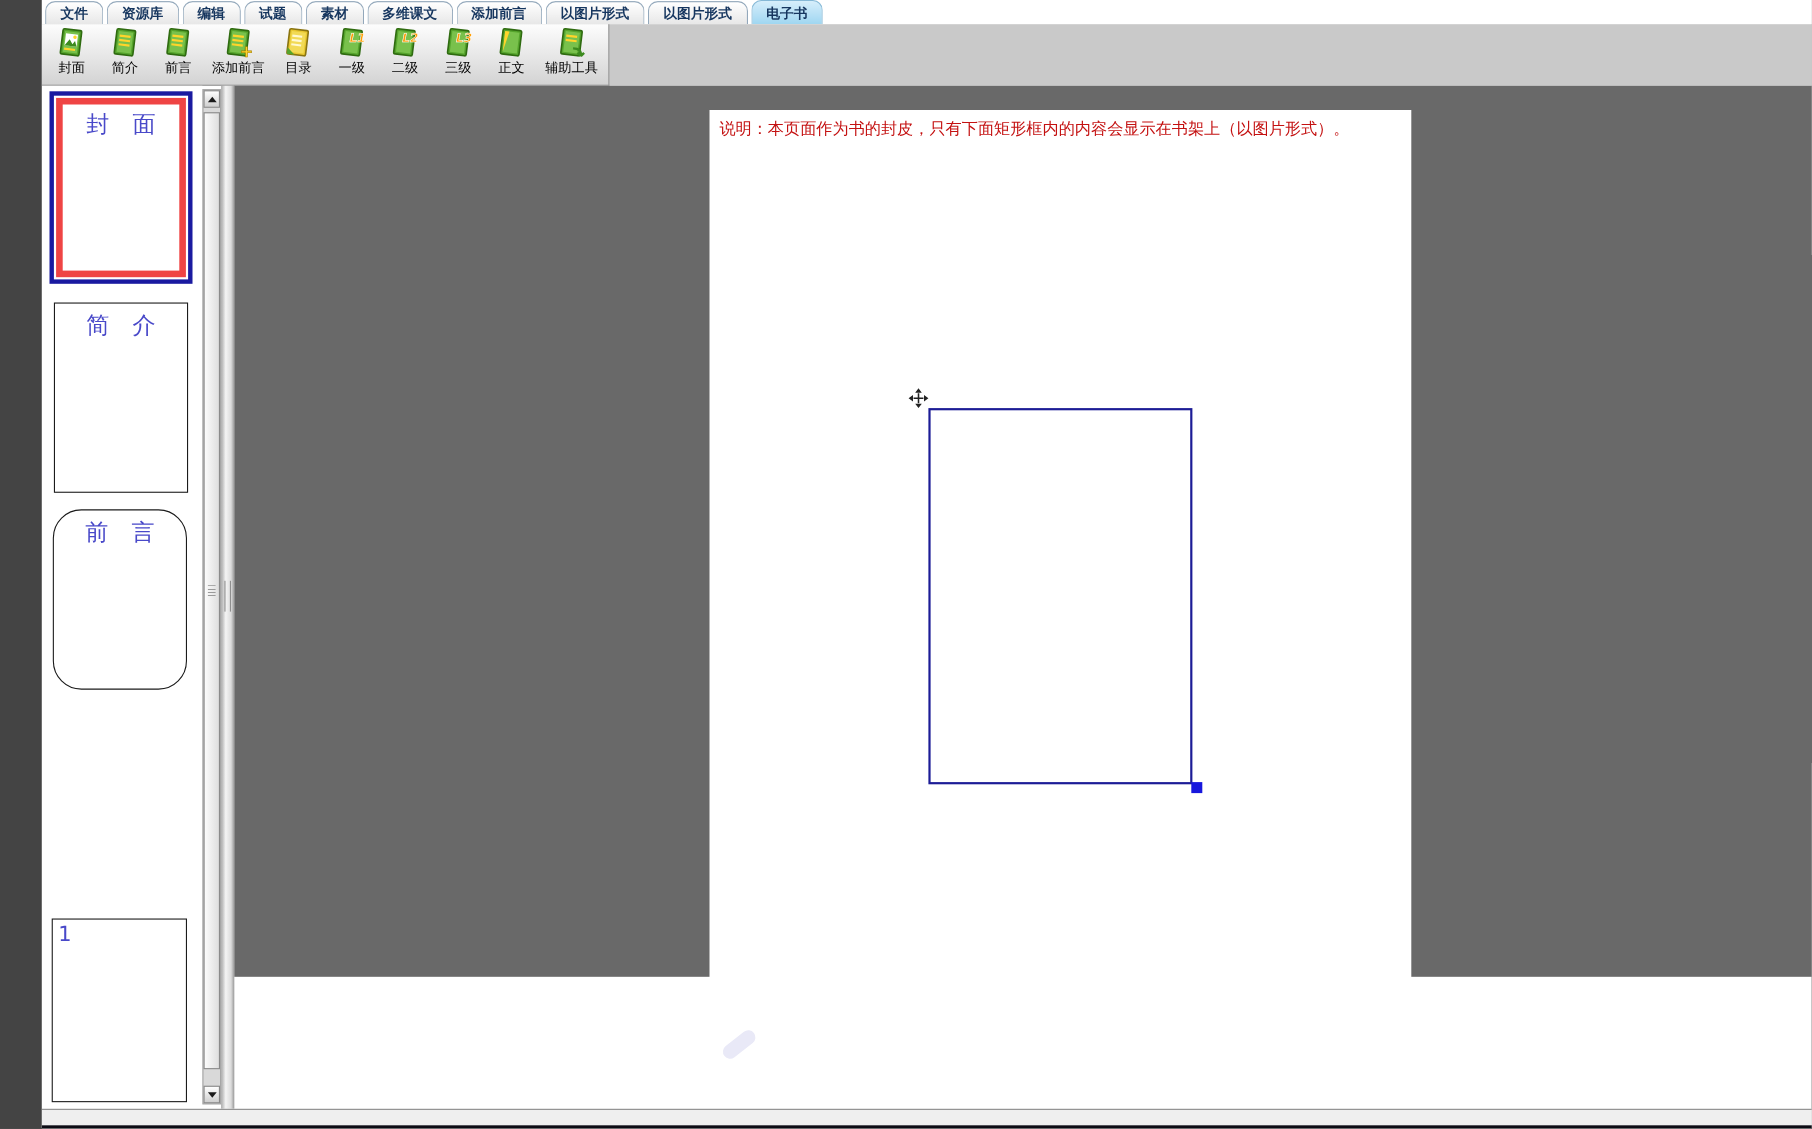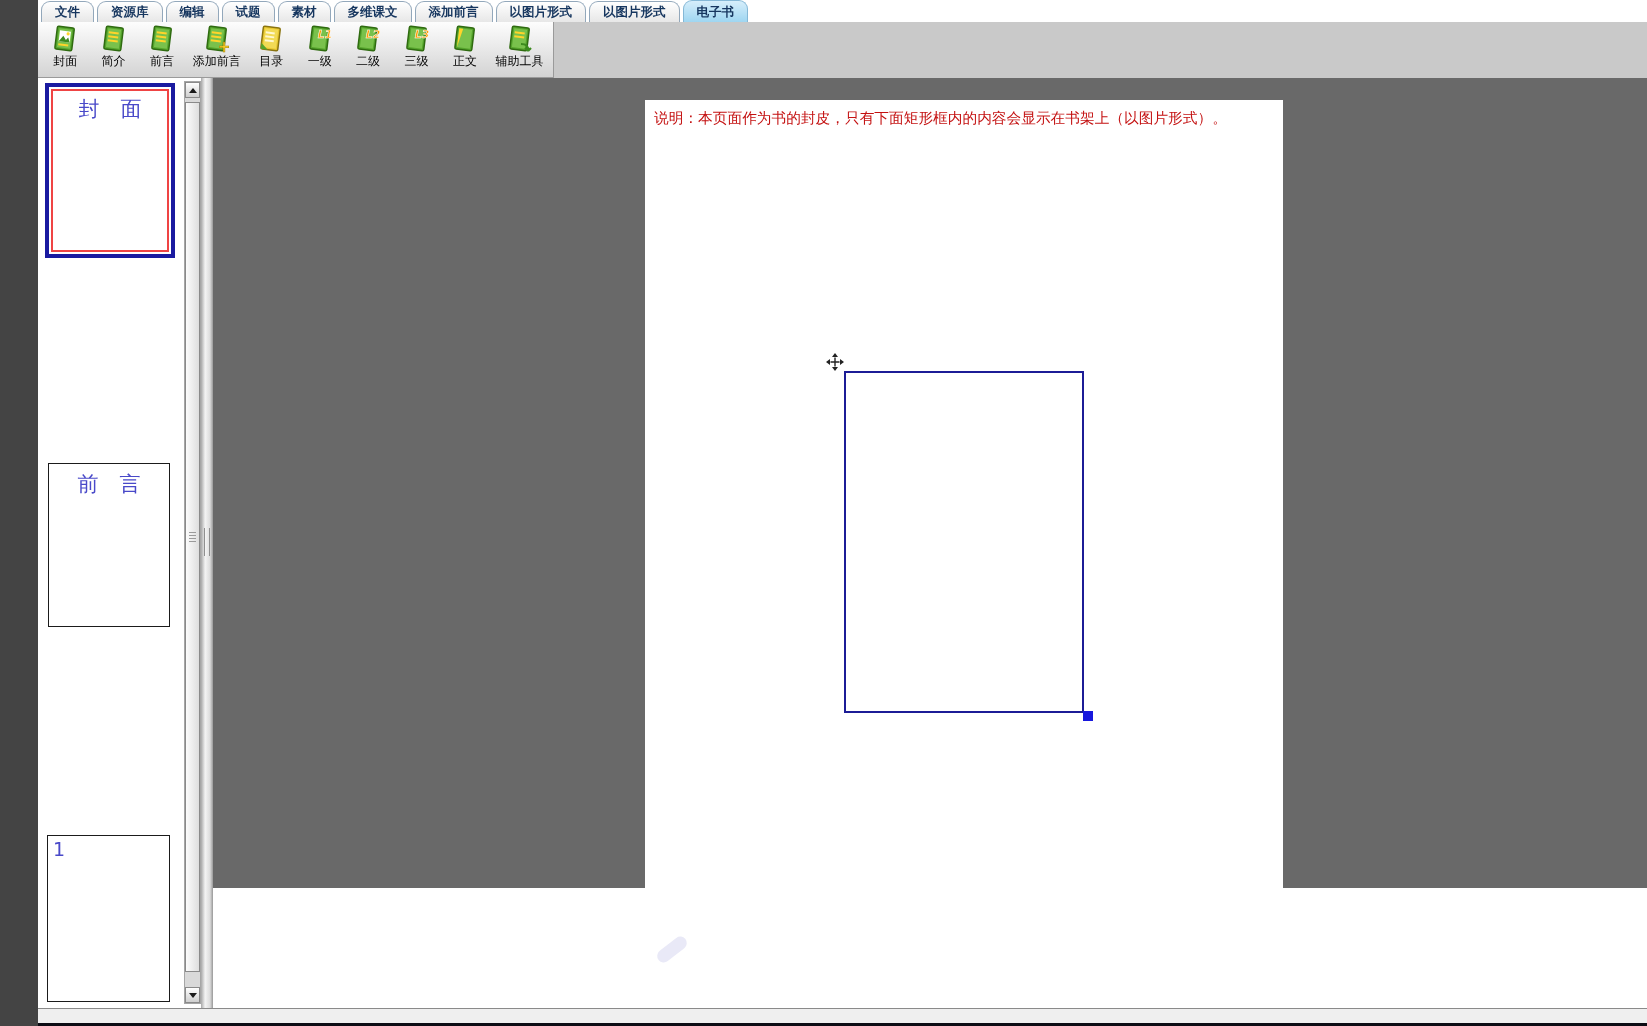--- a/index.html
+++ b/index.html
@@ -28,21 +28,21 @@
   .tool-btn .ticon{width:30px;height:30px;margin-top:1px;}
   .tool-btn .tlabel{margin-top:0;line-height:14px;white-space:nowrap;}
 
   
   .sidebar{position:absolute;left:0;top:78px;width:146px;height:930px;background:#fff;}
   .thumb{position:absolute;background:#fff;border:1px solid #1b1b1b;box-sizing:border-box;
        color:#4949c9;font-size:21px;text-align:center;padding-top:6px;}
   .thumb.left{text-align:left;padding-left:5px;padding-top:2px;font-size:19px;}
   .thumb-sel-outer{position:absolute;border:4px solid #1a1aa0;background:#fff;box-sizing:border-box;}
   .thumb-sel-inner{position:absolute;left:2px;top:2px;right:2px;bottom:2px;
-       border:2px solid #ef4444;color:#4949c9;font-size:21px;text-align:center;padding-top:4px;
+       border:6px solid #ef4444;color:#4949c9;font-size:21px;text-align:center;padding-top:4px;
        box-sizing:border-box;}
 
   
   .vscroll{position:absolute;left:146px;top:81px;width:17px;height:923px;
        background:#d9d9d9;border:1px solid #a6a6a6;box-sizing:border-box;}
   .vs-btn{position:absolute;left:0;width:15px;height:16px;box-sizing:border-box;
        background:linear-gradient(#ffffff,#cfcfcf);border:1px solid #8a8a8a;
        display:flex;align-items:center;justify-content:center;}
   .vs-btn.up{top:0;}
   .vs-btn.down{bottom:0;}
@@ -216,21 +216,22 @@
             </svg></div>
           <div class="tlabel">辅助工具</div>
         </div>
       </div>
   </div>
 
   <div class="sidebar">
       <div class="thumb-sel-outer" style="left: 7px; top: 5px; width: 130px; height: 175px;">
         <div class="thumb-sel-inner">封　面</div>
       </div>
-      <div class="thumb" style="left: 10px; top: 385px; width: 122px; height: 164px;">前　言</div>
+      <div class="thumb" style="left: 11px; top: 197px; width: 122px; height: 173px;">简　介</div>
+      <div class="thumb" style="left: 10px; top: 385px; width: 122px; height: 164px; border-radius: 26px;">前　言</div>
       <div class="thumb left" style="left: 9px; top: 757px; width: 123px; height: 167px;">1</div>
     </div>
 
   <div class="vscroll">
     <div class="vs-btn up">
       <div class="tri-up"></div>
     </div>
     <div class="vs-thumb">
       <div class="vs-grip"></div>
     </div>

